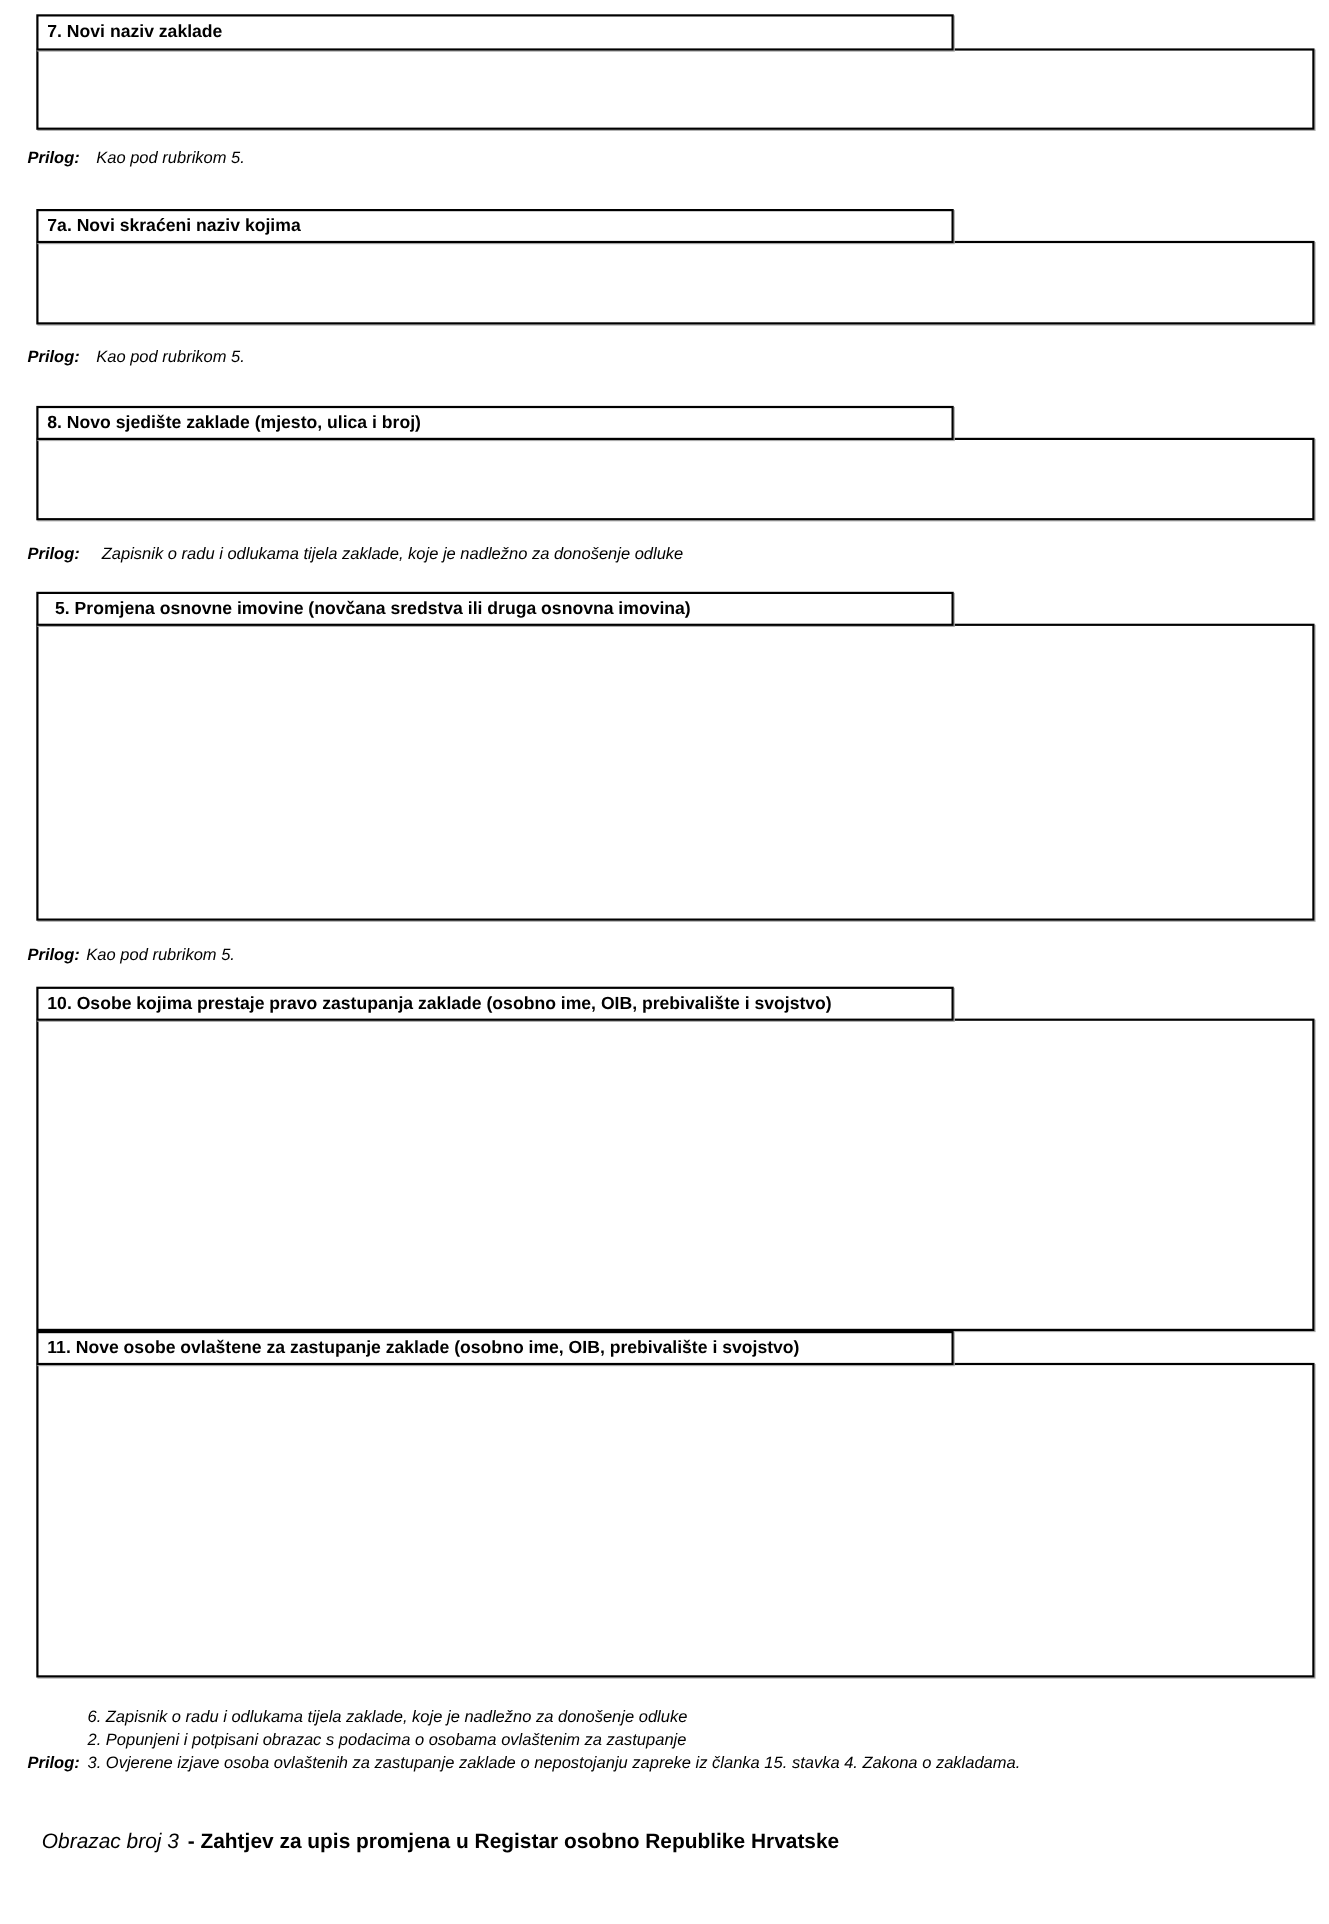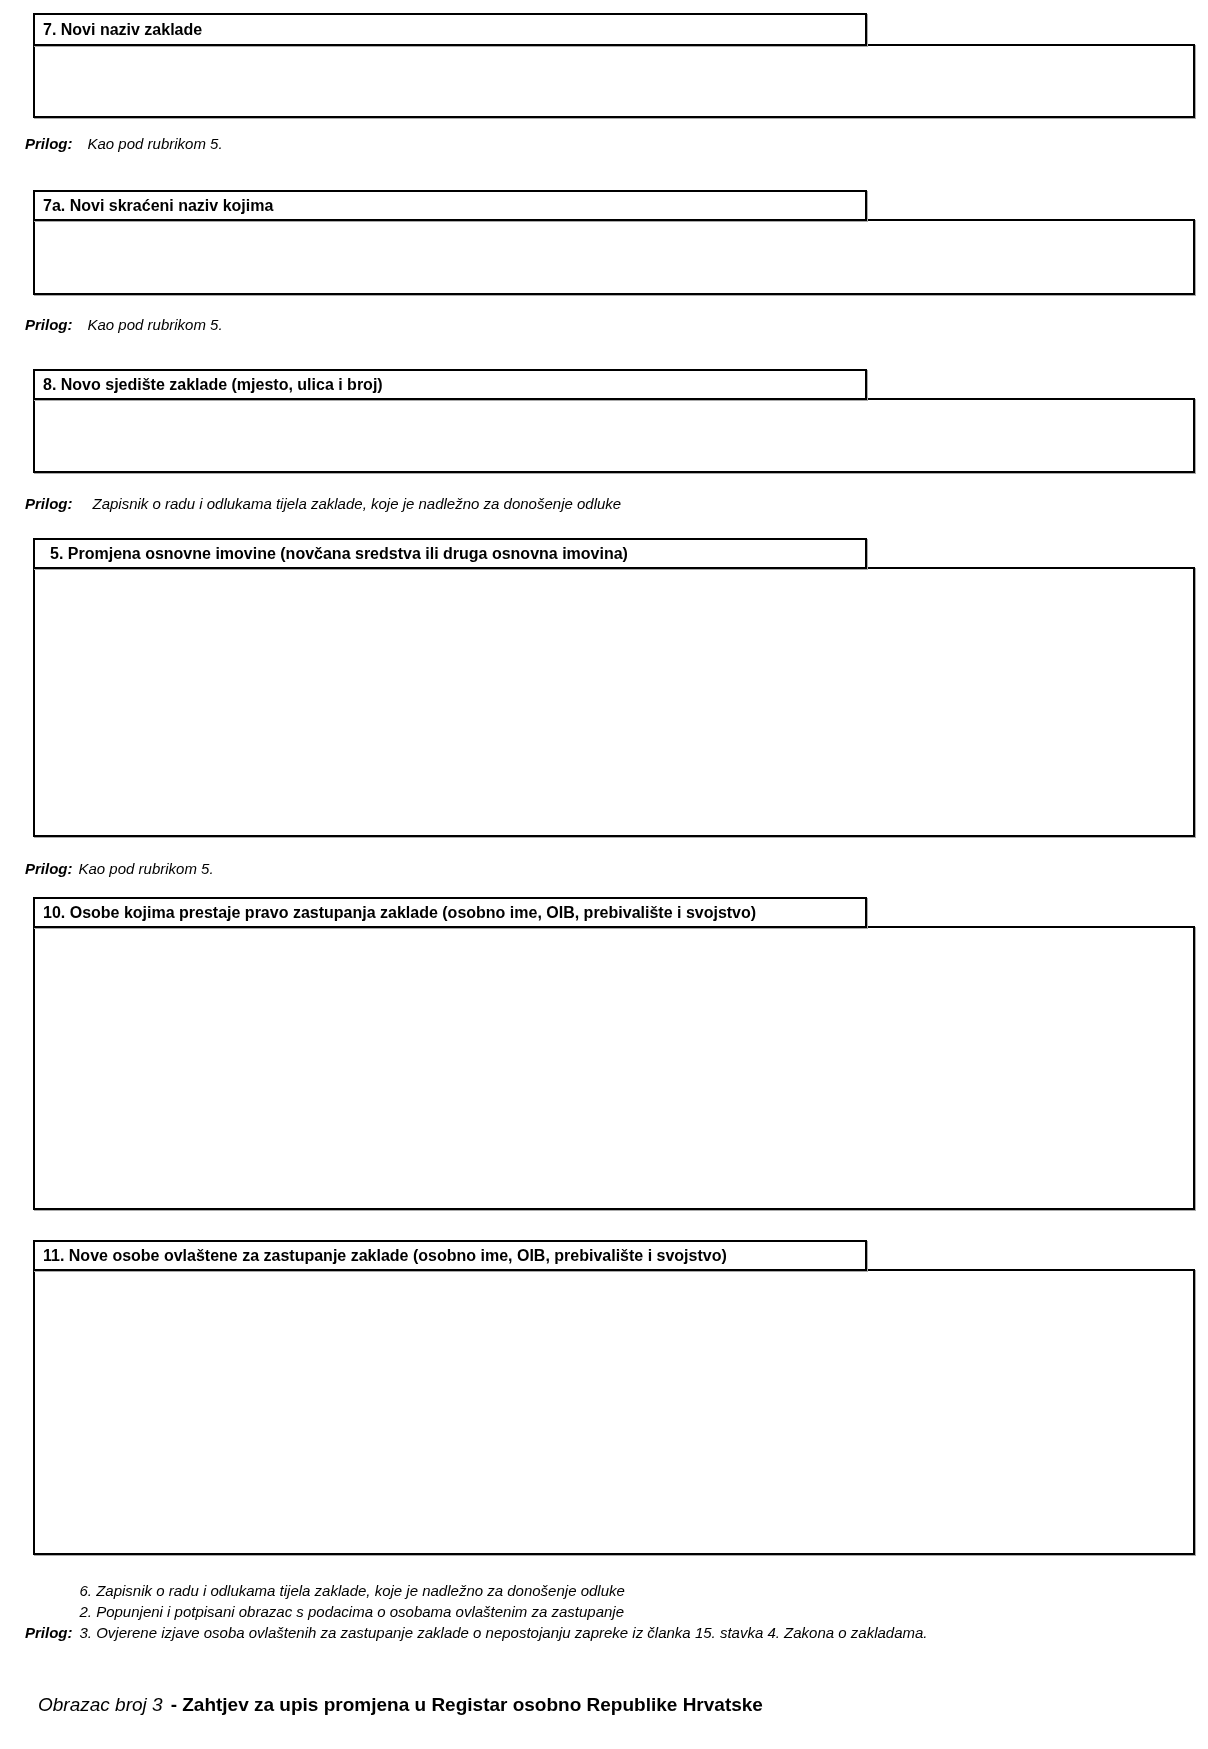--- a/index.html
+++ b/index.html
@@ -67,21 +67,21 @@
   .gap-xs  { margin-right: 7px; }
   .prilog-items div { line-height: 21px; }
   
   .mt16 { margin-top: 16px; }
   .mt18 { margin-top: 18px; text-align: center; }
   .mt20 { margin-top: 20px; }
   .mt21 { margin-top: 21px; }
   .mt22 { margin-top: 22px; }
   .mt24 { margin-top: 24px; }
   .mt25 { margin-top: 25px; }
-  .mt30 { margin-top: 30px; }
+  .mt30 { }
   .mt34 { margin-top: 34px; }
   .mt36 { margin-top: 36px; }
   .mt55 { margin-top: 51px; }
   
   .footer {
     display: flex;
     align-items: baseline;
     font-size: 19px;
     margin-left: 5px;
   }

